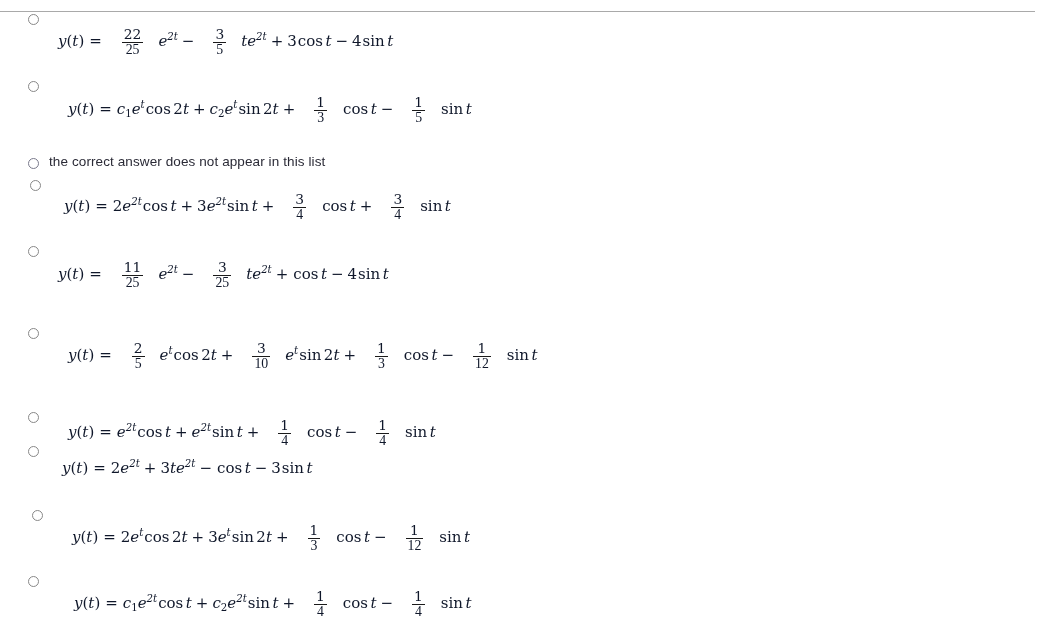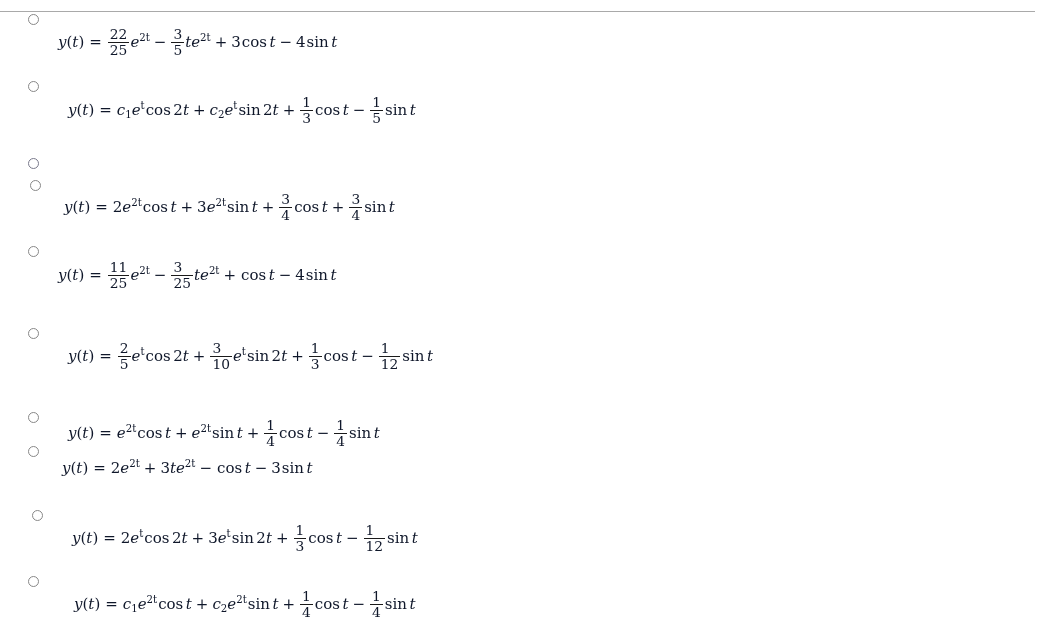--- a/index.html
+++ b/index.html
@@ -92,49 +92,52 @@
     padding: 0 5px;
     font-style: normal;
   }
   .thin {
     padding-left: 2.5px;
   }
 
   sup.sup {
     font-size: 0.68em;
     vertical-align: 0.55em;
+    font-style: italic;
     line-height: 0;
   }
   sub.sub {
     font-size: 0.68em;
     vertical-align: -0.28em;
     font-style: normal;
     line-height: 0;
   }
 
   
   .frac {
     display: inline-block;
     vertical-align: -0.50em;
+    text-align: center;
     font-style: normal;
     line-height: 1.05;
-    margin: 0 1px;
+    margin: 0 15px;
     position: relative;
     top: 0.02em;
   }
   .frac .num {
     display: block;
     font-size: 0.92em;
     padding: 0 2px;
   }
   .frac .den {
     display: block;
     font-size: 0.92em;
     padding: 0 2px;
     border-top: 1.1px solid #1a1a1a;
+    font-family: Liberation Serif, serif;
   }
   .fn {
     font-style: normal;
     padding-left: 1px;
   }
 </style>
 </head>
 <body>
 
 <div id="top-rule"></div>
@@ -143,20 +146,21 @@
     <div class="option-row" style="position: absolute; left: 0px; top: 2px; height: 30px; width: 1041px;">
       <span class="radio" style="top: 0px;"></span>
       <span class="math" style="left: 58px; top: 13px;"><i class="v">y</i><span class="up">(</span><i class="v">t</i><span class="up">)</span><span class="eq">=</span><span class="frac"><span class="num">22</span><span class="den">25</span></span><i class="v">e</i><sup class="sup">2t</sup><span class="op">−</span><span class="frac"><span class="num">3</span><span class="den">5</span></span><i class="v">te</i><sup class="sup">2t</sup><span class="op">+</span><span class="up">3</span><span class="fn">cos</span><i class="v thin">t</i><span class="op">−</span><span class="up">4</span><span class="fn">sin</span><i class="v thin">t</i></span>
     </div>
     <div class="option-row" style="position: absolute; left: 0px; top: 69px; height: 30px; width: 1041px;">
       <span class="radio" style="top: 0px;"></span>
       <span class="math" style="left: 68px; top: 14px;"><i class="v">y</i><span class="up">(</span><i class="v">t</i><span class="up">)</span><span class="eq">=</span><i class="v">c</i><sub class="sub">1</sub><i class="v">e</i><sup class="sup">t</sup><span class="fn">cos</span><span class="up thin">2</span><i class="v">t</i><span class="op">+</span><i class="v">c</i><sub class="sub">2</sub><i class="v">e</i><sup class="sup">t</sup><span class="fn">sin</span><span class="up thin">2</span><i class="v">t</i><span class="op">+</span><span class="frac"><span class="num">1</span><span class="den">3</span></span><span class="fn">cos</span><i class="v thin">t</i><span class="op">−</span><span class="frac"><span class="num">1</span><span class="den">5</span></span><span class="fn">sin</span><i class="v thin">t</i></span>
     </div>
     <div class="option-row text-option" style="position: absolute; left: 0px; top: 142px; height: 30px; width: 1041px;">
       <span class="radio"></span>
+      <span class="option-text">the correct answer does not appear in this list</span>
     </div>
     <div class="option-row" style="position: absolute; left: 2px; top: 168px; height: 30px; width: 1041px;">
       <span class="radio" style="top: 0px;"></span>
       <span class="math" style="left: 62px; top: 12px;"><i class="v">y</i><span class="up">(</span><i class="v">t</i><span class="up">)</span><span class="eq">=</span><span class="up">2</span><i class="v">e</i><sup class="sup">2t</sup><span class="fn">cos</span><i class="v thin">t</i><span class="op">+</span><span class="up">3</span><i class="v">e</i><sup class="sup">2t</sup><span class="fn">sin</span><i class="v thin">t</i><span class="op">+</span><span class="frac"><span class="num">3</span><span class="den">4</span></span><span class="fn">cos</span><i class="v thin">t</i><span class="op">+</span><span class="frac"><span class="num">3</span><span class="den">4</span></span><span class="fn">sin</span><i class="v thin">t</i></span>
     </div>
     <div class="option-row" style="position: absolute; left: 0px; top: 234px; height: 30px; width: 1041px;">
       <span class="radio" style="top: 0px;"></span>
       <span class="math" style="left: 58px; top: 14px;"><i class="v">y</i><span class="up">(</span><i class="v">t</i><span class="up">)</span><span class="eq">=</span><span class="frac"><span class="num">11</span><span class="den">25</span></span><i class="v">e</i><sup class="sup">2t</sup><span class="op">−</span><span class="frac"><span class="num">3</span><span class="den">25</span></span><i class="v">te</i><sup class="sup">2t</sup><span class="op">+</span><span class="fn">cos</span><i class="v thin">t</i><span class="op">−</span><span class="up">4</span><span class="fn">sin</span><i class="v thin">t</i></span>
     </div>
     <div class="option-row" style="position: absolute; left: 0px; top: 316px; height: 30px; width: 1041px;">

